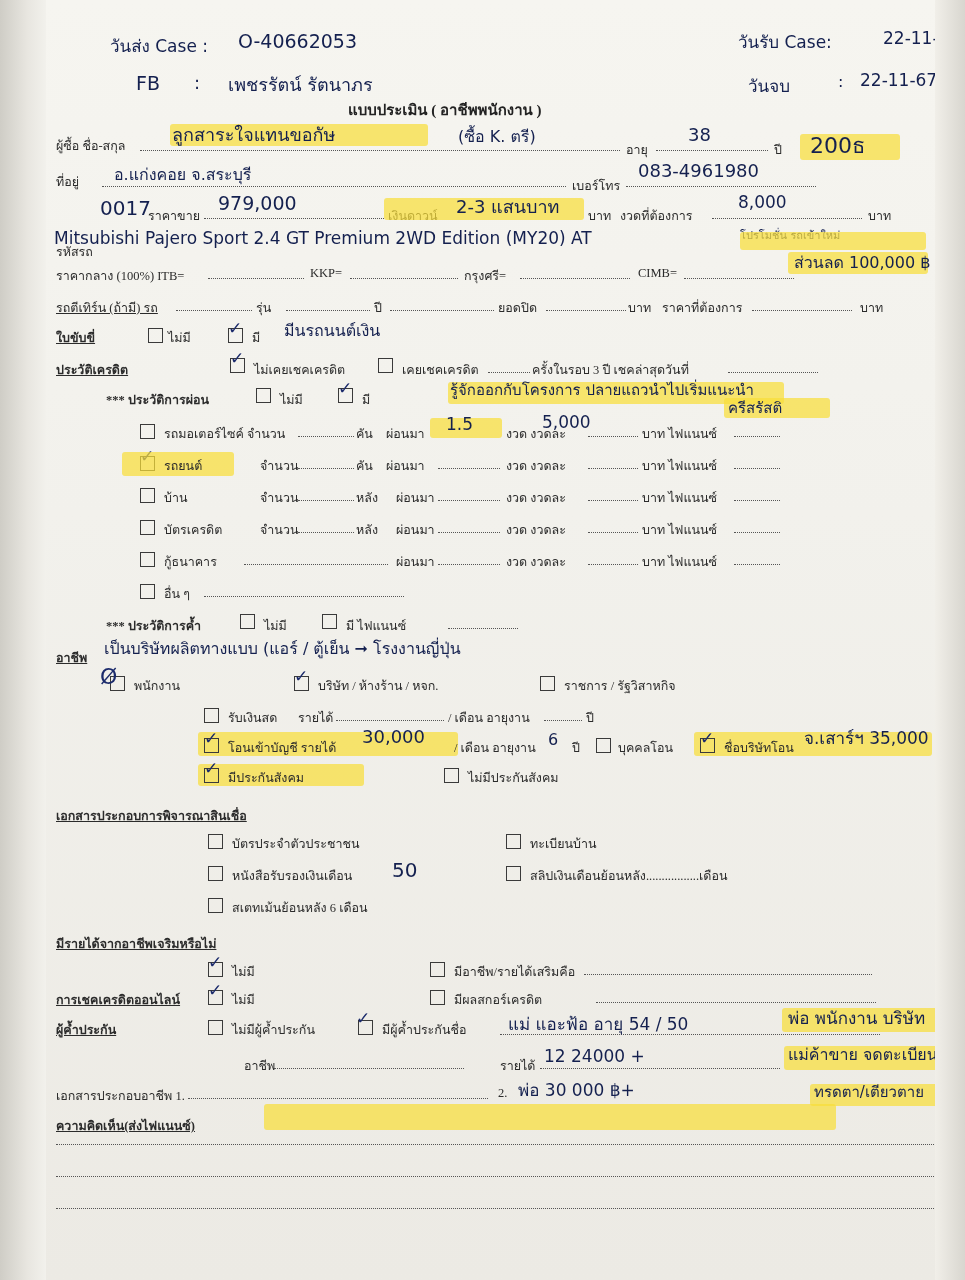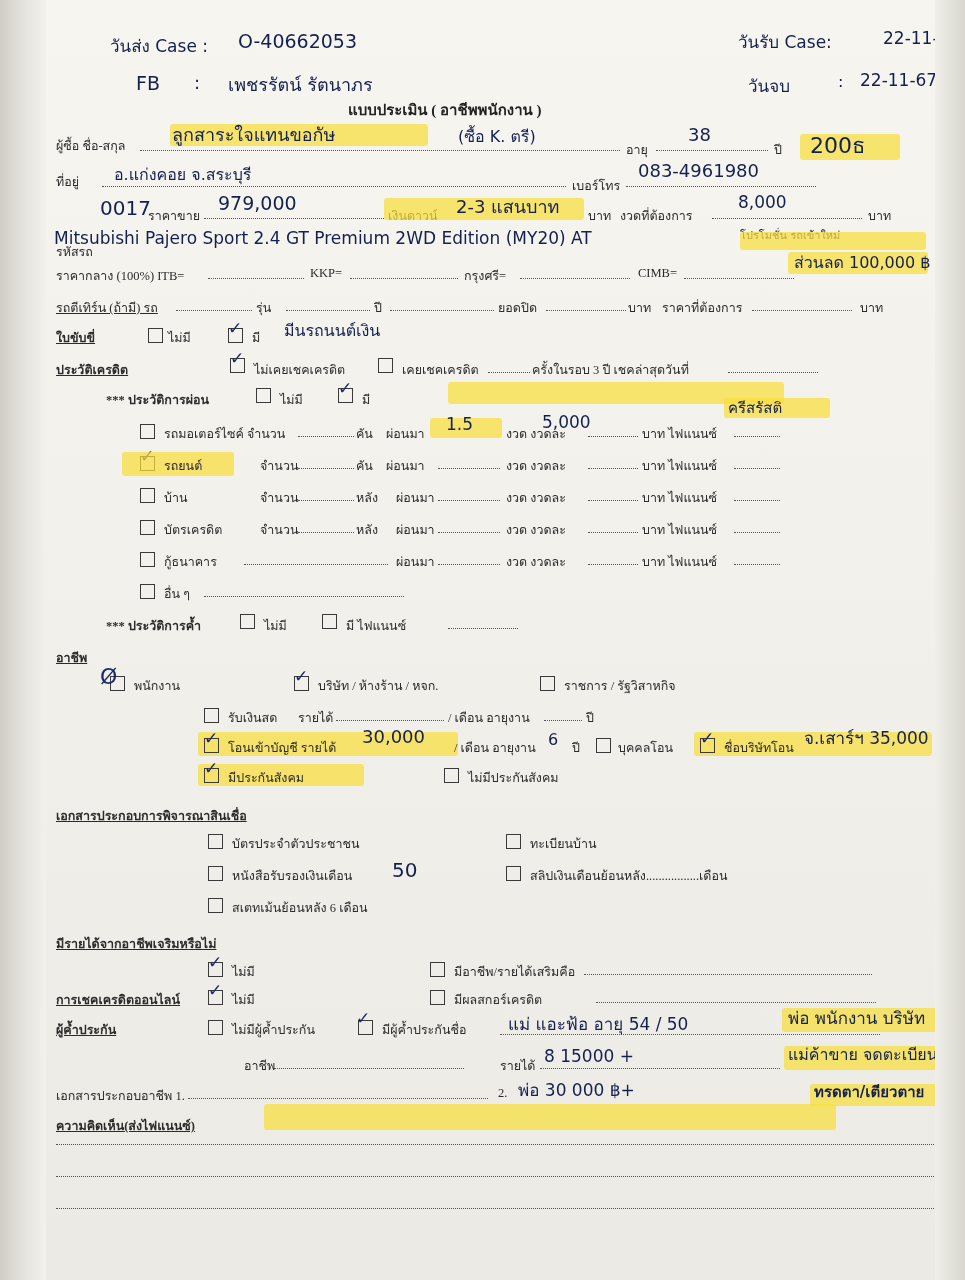--- a/index.html
+++ b/index.html
@@ -139,20 +139,21 @@
     <div class="p" style="left:484px;top:360px;">ครั้งในรอบ 3 ปี เชคล่าสุดวันที่</div>
     <div class="dots" style="left:680px;top:372px;width:90px;"></div>
 
     <div class="p pb" style="left:58px;top:390px;">*** ประวัติการผ่อน</div>
     <div class="box" style="left:208px;top:388px;"></div>
     <div class="p" style="left:232px;top:390px;">ไม่มี</div>
     <div class="box" style="left:290px;top:388px;"></div>
     <div class="ck" style="left:290px;top:380px;">✓</div>
     <div class="p" style="left:314px;top:390px;">มี</div>
     <div class="hl" style="left:400px;top:382px;width:336px;height:22px;"></div>
+    <div class="h hb" style="left:402px;top:378px;font-size:15px;">รู้จักออกกับโครงการ ปลายแถวนำไปเริ่มแนะนำ</div>
     <div class="hl" style="left:676px;top:398px;width:106px;height:20px;"></div>
     <div class="h hb" style="left:680px;top:396px;font-size:15px;">ครีสรัสติ</div>
 
     <div class="box" style="left:92px;top:424px;"></div>
     <div class="p" style="left:116px;top:424px;">รถมอเตอร์ไซค์ จำนวน</div>
     <div class="dots" style="left:250px;top:436px;width:56px;"></div>
     <div class="p" style="left:308px;top:424px;">คัน</div>
     <div class="p" style="left:338px;top:424px;">ผ่อนมา</div>
     <div class="hl" style="left:382px;top:418px;width:72px;height:20px;"></div>
     <div class="h hb" style="left:398px;top:414px;font-size:17px;">1.5</div>
@@ -215,20 +216,21 @@
     <div class="dots" style="left:156px;top:596px;width:200px;"></div>
 
     <div class="p pb" style="left:58px;top:616px;">*** ประวัติการค้ำ</div>
     <div class="box" style="left:192px;top:614px;"></div>
     <div class="p" style="left:216px;top:616px;">ไม่มี</div>
     <div class="box" style="left:274px;top:614px;"></div>
     <div class="p" style="left:298px;top:616px;">มี ไฟแนนซ์</div>
     <div class="dots" style="left:400px;top:628px;width:70px;"></div>
 
     <div class="p pb u" style="left:8px;top:648px;">อาชีพ</div>
+    <div class="h hb" style="left:56px;top:636px;font-size:16px;">เป็นบริษัทผลิตทางแบบ (แอร์ / ตู้เย็น  ➞ โรงงานญี่ปุ่น</div>
 
     <div class="box" style="left:62px;top:676px;"></div>
     <div class="scribble" style="left:52px;top:664px;font-size:22px;">Ø</div>
     <div class="p" style="left:86px;top:676px;">พนักงาน</div>
     <div class="box" style="left:246px;top:676px;"></div>
     <div class="ck" style="left:246px;top:668px;">✓</div>
     <div class="p" style="left:270px;top:676px;">บริษัท / ห้างร้าน / หจก.</div>
     <div class="box" style="left:492px;top:676px;"></div>
     <div class="p" style="left:516px;top:676px;">ราชการ / รัฐวิสาหกิจ</div>
 
@@ -302,30 +304,30 @@
     <div class="p" style="left:334px;top:1020px;">มีผู้ค้ำประกันชื่อ</div>
     <div class="dots" style="left:452px;top:1034px;width:380px;"></div>
     <div class="h hb" style="left:460px;top:1010px;font-size:17px;">แม่ แอะฟ้อ  อายุ 54 / 50</div>
     <div class="hl" style="left:734px;top:1008px;width:158px;height:24px;"></div>
     <div class="h hb" style="left:740px;top:1004px;font-size:17px;">พ่อ พนักงาน บริษัท</div>
 
     <div class="p" style="left:196px;top:1056px;">อาชีพ</div>
     <div class="dots" style="left:226px;top:1068px;width:190px;"></div>
     <div class="p" style="left:452px;top:1056px;">รายได้</div>
     <div class="dots" style="left:492px;top:1068px;width:240px;"></div>
-    <div class="h hb" style="left:496px;top:1046px;font-size:17px;">8 15000 +</div>
+    <div class="h hb" style="left:496px;top:1046px;font-size:17px;">12 24000 +</div>
     <div class="hl" style="left:736px;top:1046px;width:160px;height:24px;"></div>
     <div class="h hb" style="left:740px;top:1042px;font-size:16px;">แม่ค้าขาย จดตะเบียน</div>
 
     <div class="p" style="left:8px;top:1086px;">เอกสารประกอบอาชีพ 1.</div>
     <div class="dots" style="left:140px;top:1098px;width:300px;"></div>
     <div class="p" style="left:450px;top:1086px;">2.</div>
     <div class="h hb" style="left:470px;top:1076px;font-size:17px;">พ่อ 30 000 ฿+</div>
     <div class="hl" style="left:762px;top:1084px;width:130px;height:22px;"></div>
-    <div class="h hb" style="left:766px;top:1080px;font-size:15px;font-weight:bold;">ทรดตา/เตียวตาย</div>
+    <div class="h hb" style="left:766px;top:1080px;font-size:15px;">ทรดตา/เตียวตาย</div>
 
     <div class="p pb u" style="left:8px;top:1116px;">ความคิดเห็น(ส่งไฟแนนซ์)</div>
     <div class="hl" style="left:216px;top:1104px;width:572px;height:26px;"></div>
     <div class="dots" style="left:8px;top:1144px;width:880px;"></div>
     <div class="dots" style="left:8px;top:1176px;width:880px;"></div>
     <div class="dots" style="left:8px;top:1208px;width:880px;"></div>
 
   </div>
 </div>
 

